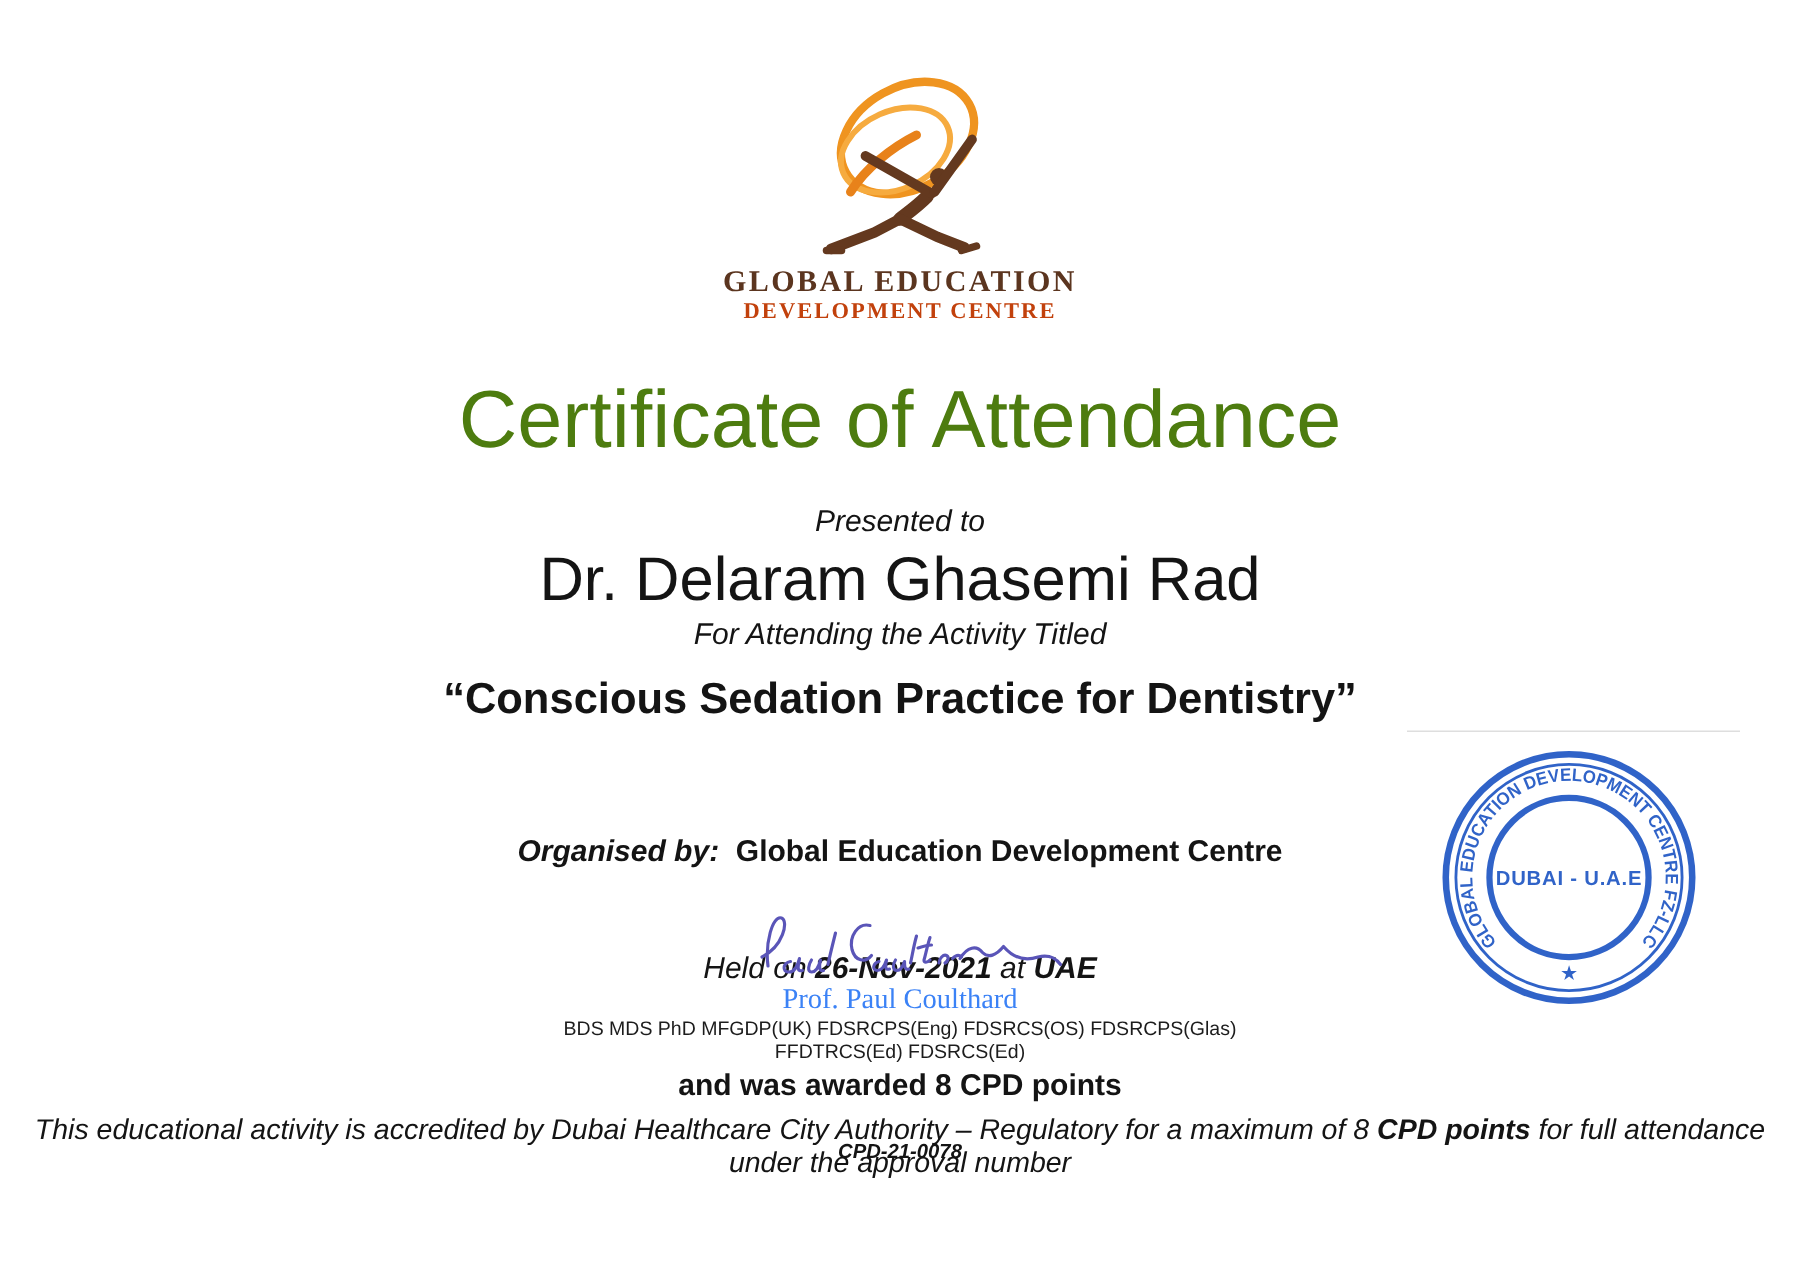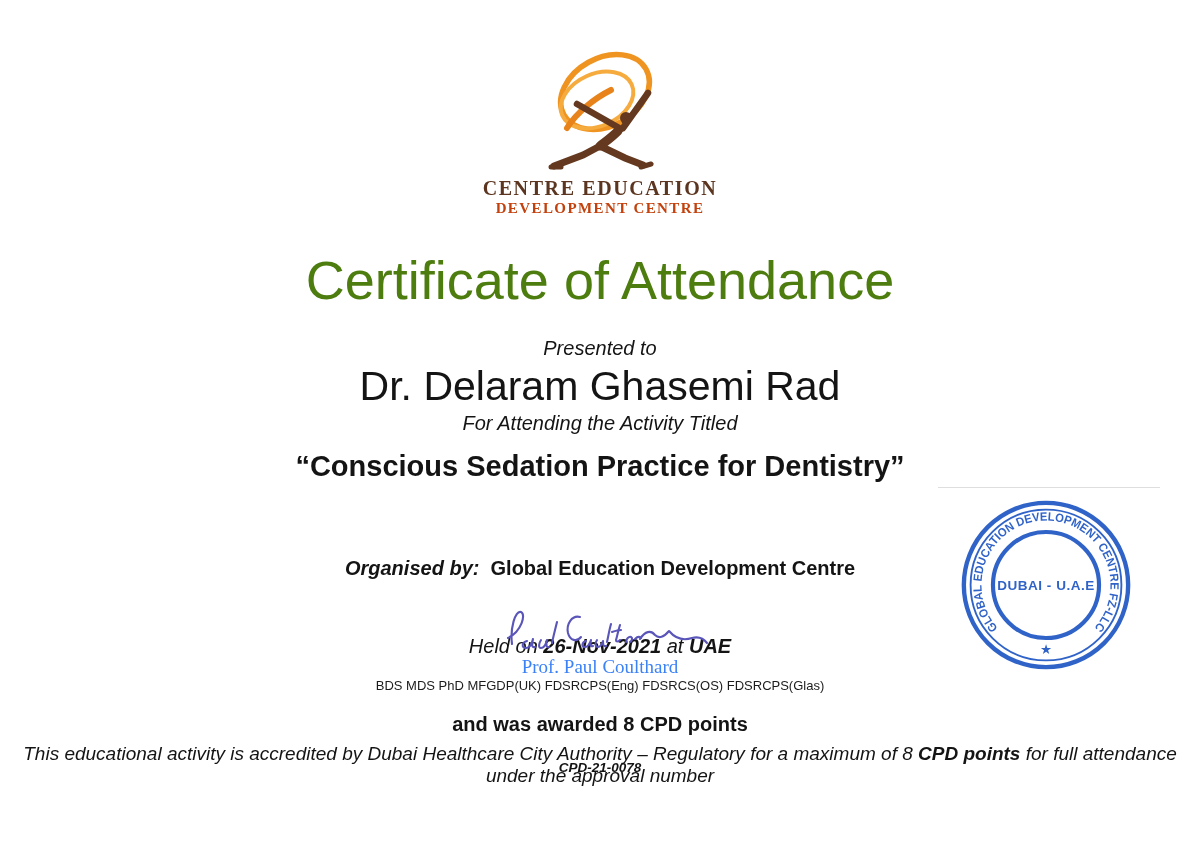--- a/index.html
+++ b/index.html
@@ -50,21 +50,21 @@
       <circle cx="111" cy="72" r="6" fill="#64391f" stroke="none"></circle>
       <path d="M103,85 C96,92 90,96 85,100" stroke-width="9"></path>
       <path d="M106,83 L62,58" stroke-width="6.5"></path>
       <path d="M108,82 L133,47" stroke-width="6.5"></path>
       <path d="M85,100 L68,109 L39,120" stroke-width="7"></path>
       <path d="M85,100 L110,112 L128,119" stroke-width="7"></path>
       <path d="M36,121 L46,121" stroke-width="5"></path>
       <path d="M126,121 L136,118" stroke-width="5"></path>
     </g>
   </svg>
-  <div class="abs logo-line1">CENTRE EDUCATION</div>
+  <div class="abs logo-line1">GLOBAL EDUCATION</div>
   <div class="abs logo-line2">DEVELOPMENT CENTRE</div>
 
   <div class="abs cert-title">Certificate of Attendance</div>
   <div class="abs presented">Presented to</div>
   <div class="abs recipient">Dr. Delaram Ghasemi Rad</div>
   <div class="abs attending">For Attending the Activity Titled</div>
   <div class="abs activity">“Conscious Sedation Practice for Dentistry”</div>
 
   <div class="abs details">
     <div><span class="bi">Organised by:  </span><span class="b">Global Education Development Centre</span></div>
@@ -86,20 +86,21 @@
       <path d="M112,28 c3,-1 7,-2 9,-2"></path>
       <path d="M126,38 c0,-3 3,-6 5,-5 c2,1 1,4 -1,5"></path>
       <path d="M135,35 c2,-2 4,-3 6,-1"></path>
       <path d="M140,35 c5,-8 11,-9 15,-4 c4,4 9,2 14,-4 c6,7 14,10 23,7 c8,-2 12,1 15,5"></path>
     </g>
   </svg>
 
   <div class="abs signatory-name">Prof. Paul Coulthard</div>
   <div class="abs creds">
     <div>BDS MDS PhD MFGDP(UK) FDSRCPS(Eng) FDSRCS(OS) FDSRCPS(Glas)</div>
+    <div>FFDTRCS(Ed) FDSRCS(Ed)</div>
   </div>
 
   <div class="abs footer1"><span>This educational activity is accredited by Dubai Healthcare City Authority – Regulatory for a maximum of 8 </span><span class="bi">CPD points</span><span> for full attendance under the approval number</span></div>
   <div class="abs footer2">CPD-21-0078</div>
 
   <div class="sig-line"></div>
   <svg class="stamp-svg" width="208" height="208" viewBox="0 0 200 200">
     <g stroke="#2158c4" fill="none">
       <circle cx="100" cy="100" r="79" stroke-width="4.2"></circle>
       <circle cx="100" cy="100" r="72.5" stroke-width="1.8"></circle>

